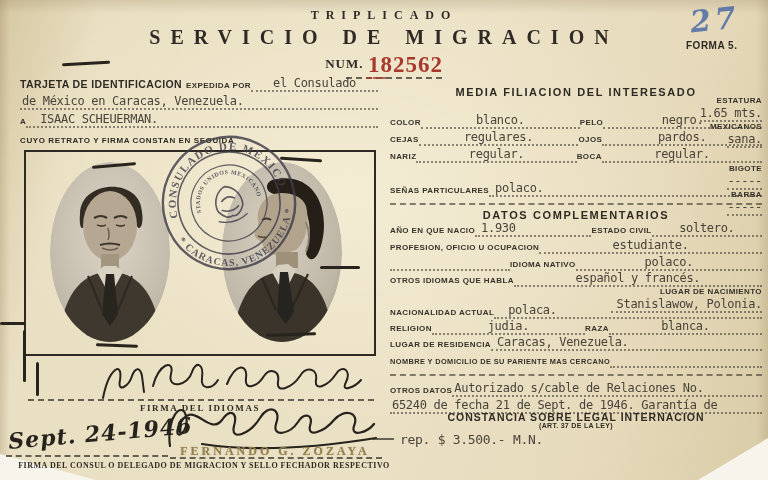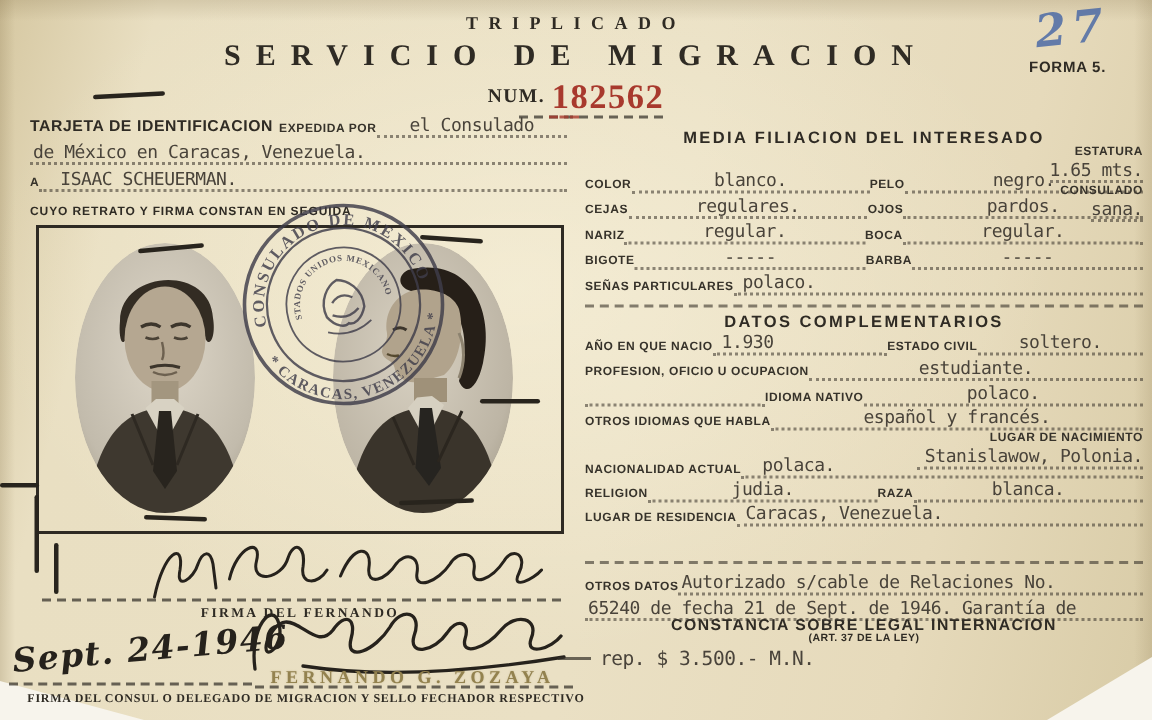--- a/index.html
+++ b/index.html
@@ -185,21 +185,21 @@
   <div class="sig" style="left:95px;top:356px;">
     <svg width="270" height="50" viewBox="0 0 270 50">
       <g fill="none" stroke="#26221c" stroke-width="2" stroke-linecap="round">
         <path d="M8,42 C14,12 28,4 25,24 C22,38 34,30 37,20 C40,12 45,10 47,20 L49,36"></path>
         <path d="M58,30 C63,8 80,2 76,18 C72,34 93,30 97,16 C101,4 109,8 107,22 C105,34 117,34 123,24"></path>
         <path d="M132,28 C141,6 153,8 151,22 C149,36 163,30 169,20 C175,12 185,14 183,26 C181,38 197,32 205,20 C211,10 223,12 221,24 C219,36 233,30 241,18 C247,8 257,14 251,26 C245,38 261,30 266,24"></path>
       </g>
     </svg>
   </div>
   <div class="dotline" style="left:28px;top:399px;width:346px;"></div>
-  <div class="abs firma-portador">FIRMA DEL FERNANDO</div>
+  <div class="abs firma-portador">FIRMA DEL IDIOMAS</div>
 
   <div class="sig" style="left:162px;top:398px;">
     <svg width="218" height="58" viewBox="0 0 218 58">
       <g fill="none" stroke="#26221c" stroke-width="2.2" stroke-linecap="round">
         <path d="M8,48 C4,20 20,2 24,18 C28,34 12,44 16,30 C30,-4 46,40 60,22 C68,10 76,14 72,28 C68,44 88,36 98,20 C106,6 120,10 114,26 C110,40 128,36 136,24 C142,14 152,16 148,28 C145,40 162,34 172,22 C182,10 198,14 192,28 C188,40 206,34 212,26"></path>
         <path d="M40,46 C92,54 152,50 214,40"></path>
       </g>
     </svg>
   </div>
   <div class="abs consul-name">FERNANDO G. ZOZAYA</div>
@@ -207,42 +207,42 @@
   <div class="abs consul-caption">FIRMA DEL CONSUL O DELEGADO DE MIGRACION Y SELLO FECHADOR RESPECTIVO</div>
 
   <div class="abs date-hand">Sept. 24-1946</div>
   <div class="dotline" style="left:6px;top:455px;width:162px;"></div>
 
   <div class="sec-title" style="top:86px;">MEDIA FILIACION DEL INTERESADO</div>
 
   <div class="frow" style="top:96px;flex-direction:column;">
     <span class="lbl">ESTATURA</span>
     <span class="val tw">1.65 mts.</span>
-    <span class="lbl">CONSULADO</span>
+    <span class="lbl">MEXICANOS</span>
     <span class="val tw">sana.</span>
   </div>
   <div class="frow" style="top:113px;">
     <span class="lbl">COLOR</span>
     <span class="val tw">blanco.</span>
     <span class="lbl">PELO</span>
     <span class="val tw">negro.</span>
   </div>
   <div class="frow" style="top:130px;">
     <span class="lbl">CEJAS</span>
     <span class="val tw">regulares.</span>
     <span class="lbl">OJOS</span>
     <span class="val tw">pardos.</span>
   </div>
   <div class="frow" style="top:147px;">
     <span class="lbl">NARIZ</span>
     <span class="val tw">regular.</span>
     <span class="lbl">BOCA</span>
     <span class="val tw">regular.</span>
   </div>
-  <div class="frow" style="top:164px;">
+  <div class="frow" style="top:164px;flex-direction:column;">
     <span class="lbl">BIGOTE</span>
     <span class="val tw">-----</span>
     <span class="lbl">BARBA</span>
     <span class="val tw">-----</span>
   </div>
   <div class="frow" style="top:181px;">
     <span class="lbl">SEÑAS PARTICULARES</span>
     <span class="val tw" style="text-align:left;padding-left:6px;">polaco.</span>
   </div>
 
@@ -279,20 +279,24 @@
   <div class="frow" style="top:319px;">
     <span class="lbl">RELIGION</span>
     <span class="val tw">judia.</span>
     <span class="lbl">RAZA</span>
     <span class="val tw">blanca.</span>
   </div>
   <div class="frow" style="top:335px;">
     <span class="lbl">LUGAR DE RESIDENCIA</span>
     <span class="val tw" style="text-align:left;padding-left:6px;">Caracas, Venezuela.</span>
   </div>
+  <div class="frow" style="top:352px;">
+    <span class="lbl" style="font-size:7.4px;">NOMBRE Y DOMICILIO DE SU PARIENTE MAS CERCANO</span>
+    <span class="val tw"></span>
+  </div>
 
   <div class="dashsep" style="top:374px;"></div>
 
   <div class="frow" style="top:381px;">
     <span class="lbl">OTROS DATOS</span>
     <span class="val tw" style="text-align:left;padding-left:2px;">Autorizado s/cable de Relaciones No.</span>
   </div>
   <div class="frow" style="top:398px;">
     <span class="val tw" style="text-align:left;padding-left:2px;">65240 de fecha 21 de Sept. de 1946. Garantía de</span>
   </div>

